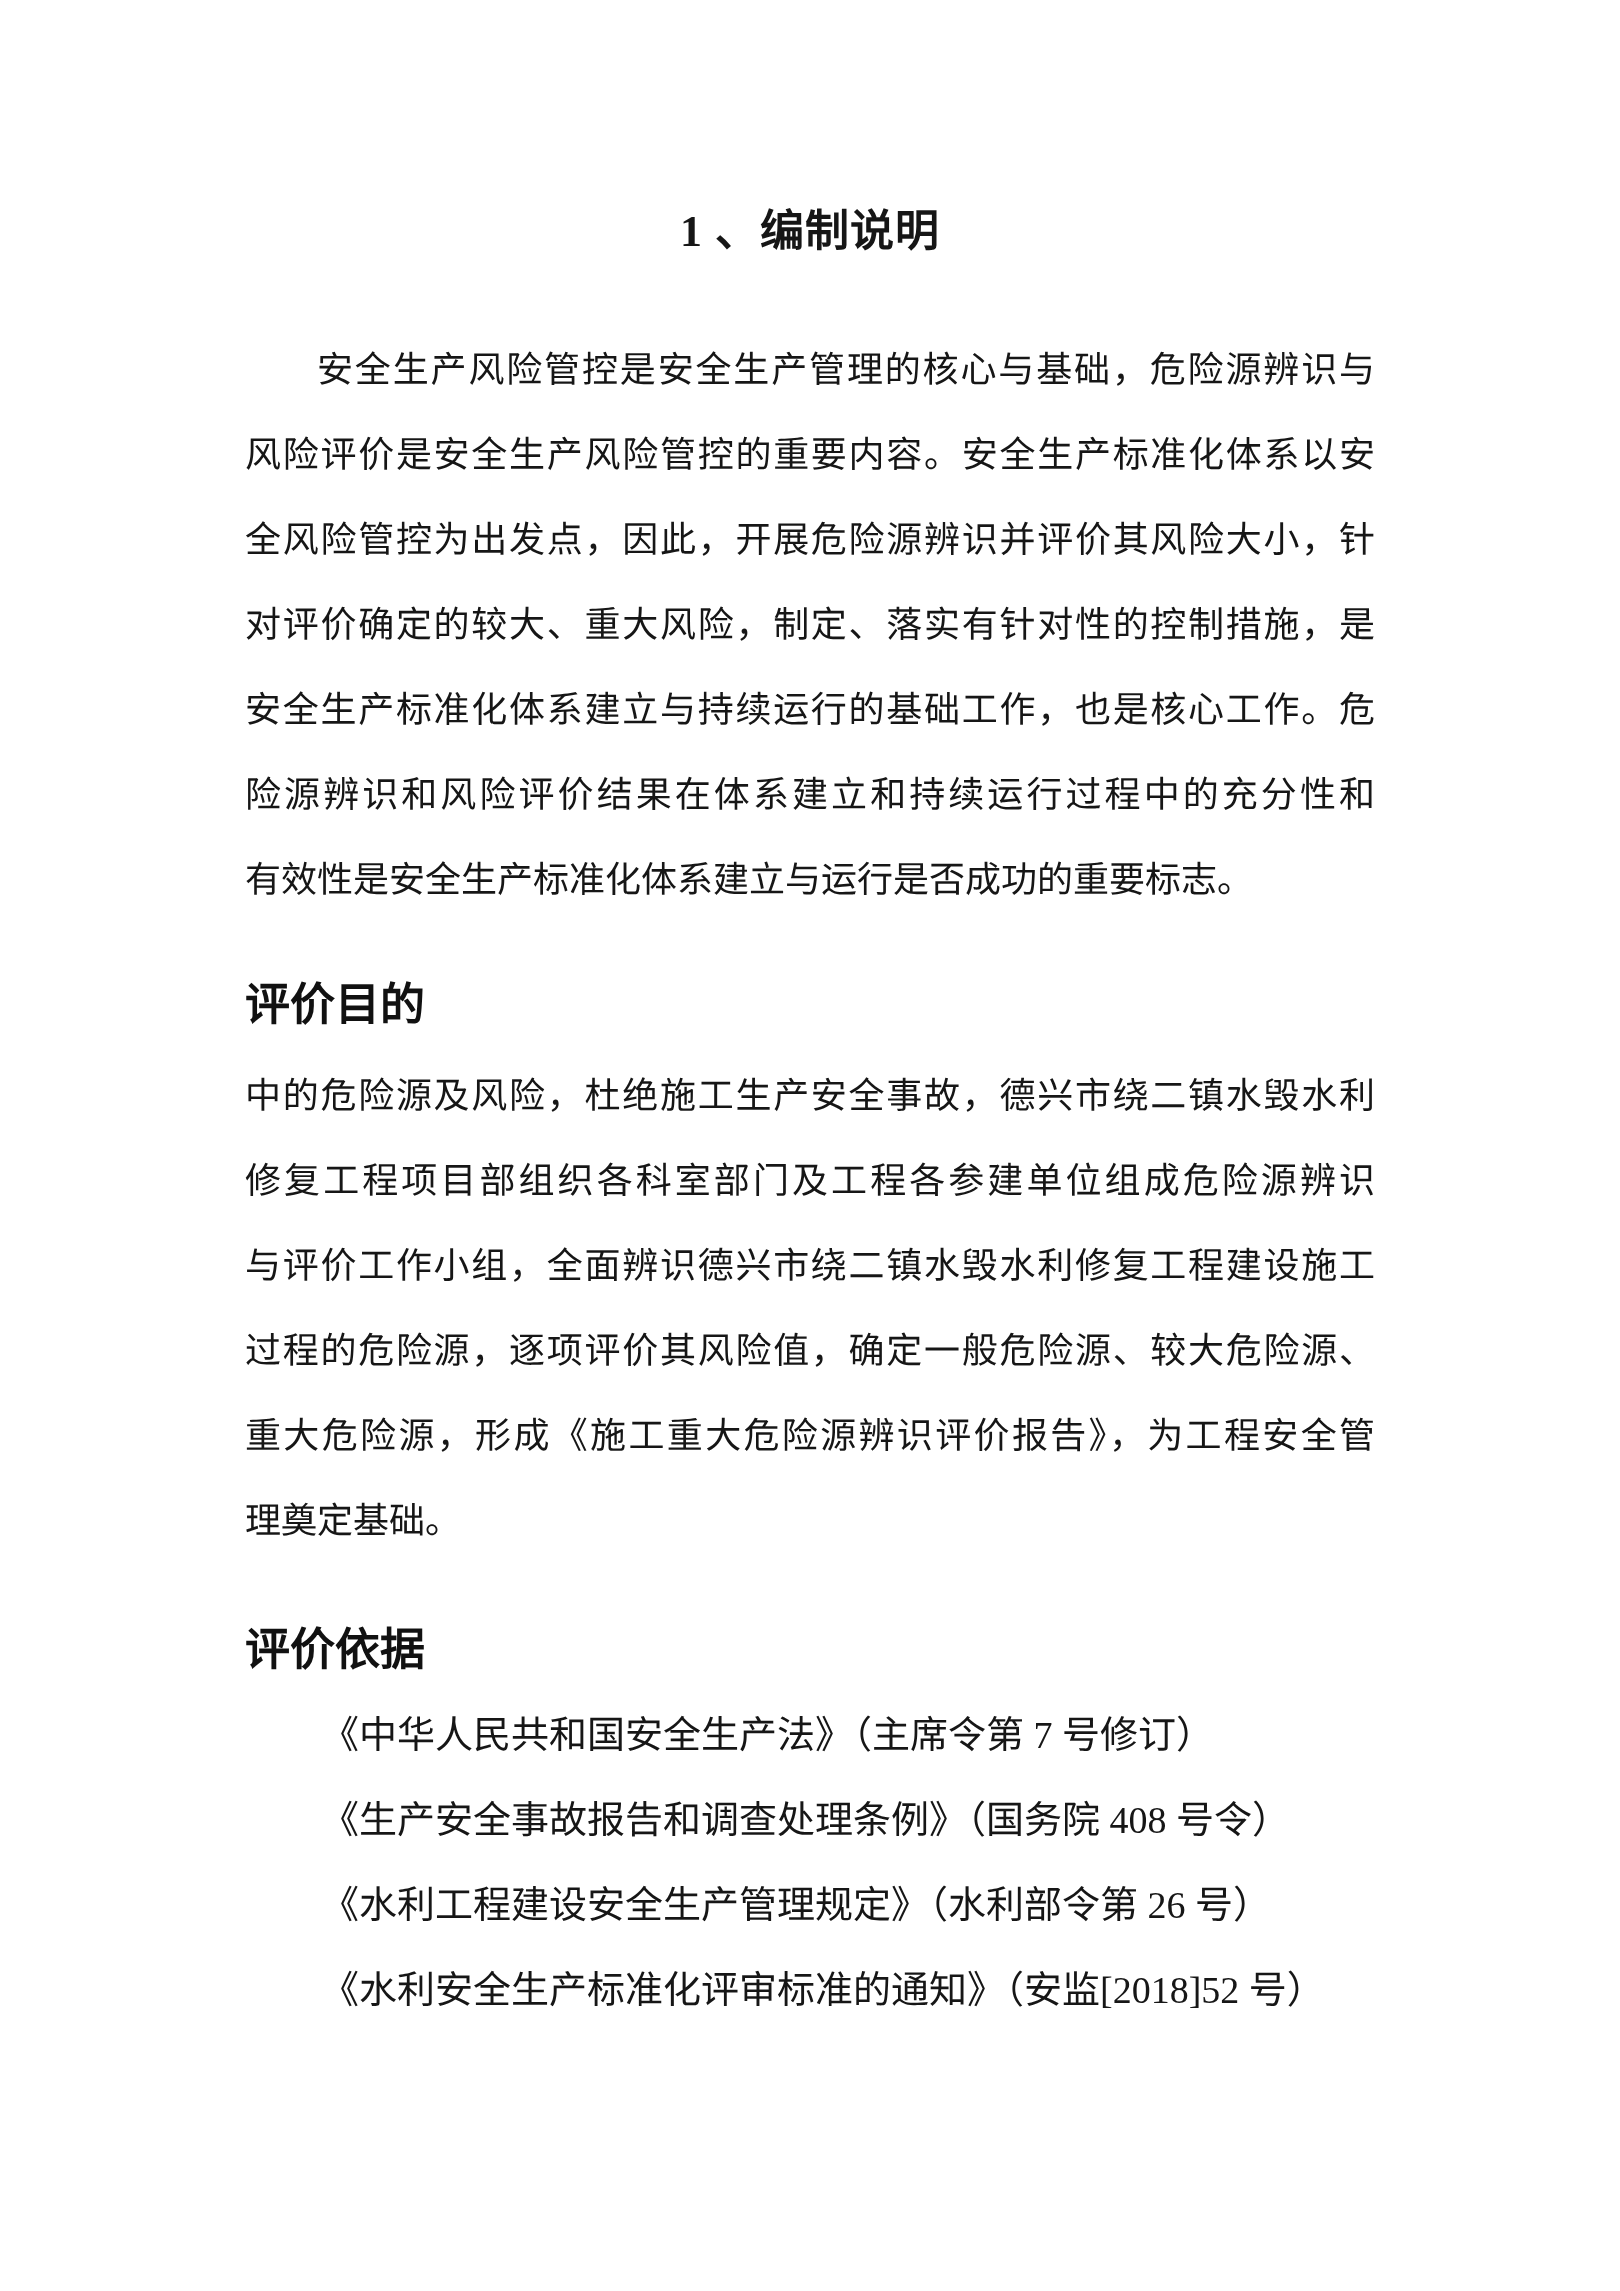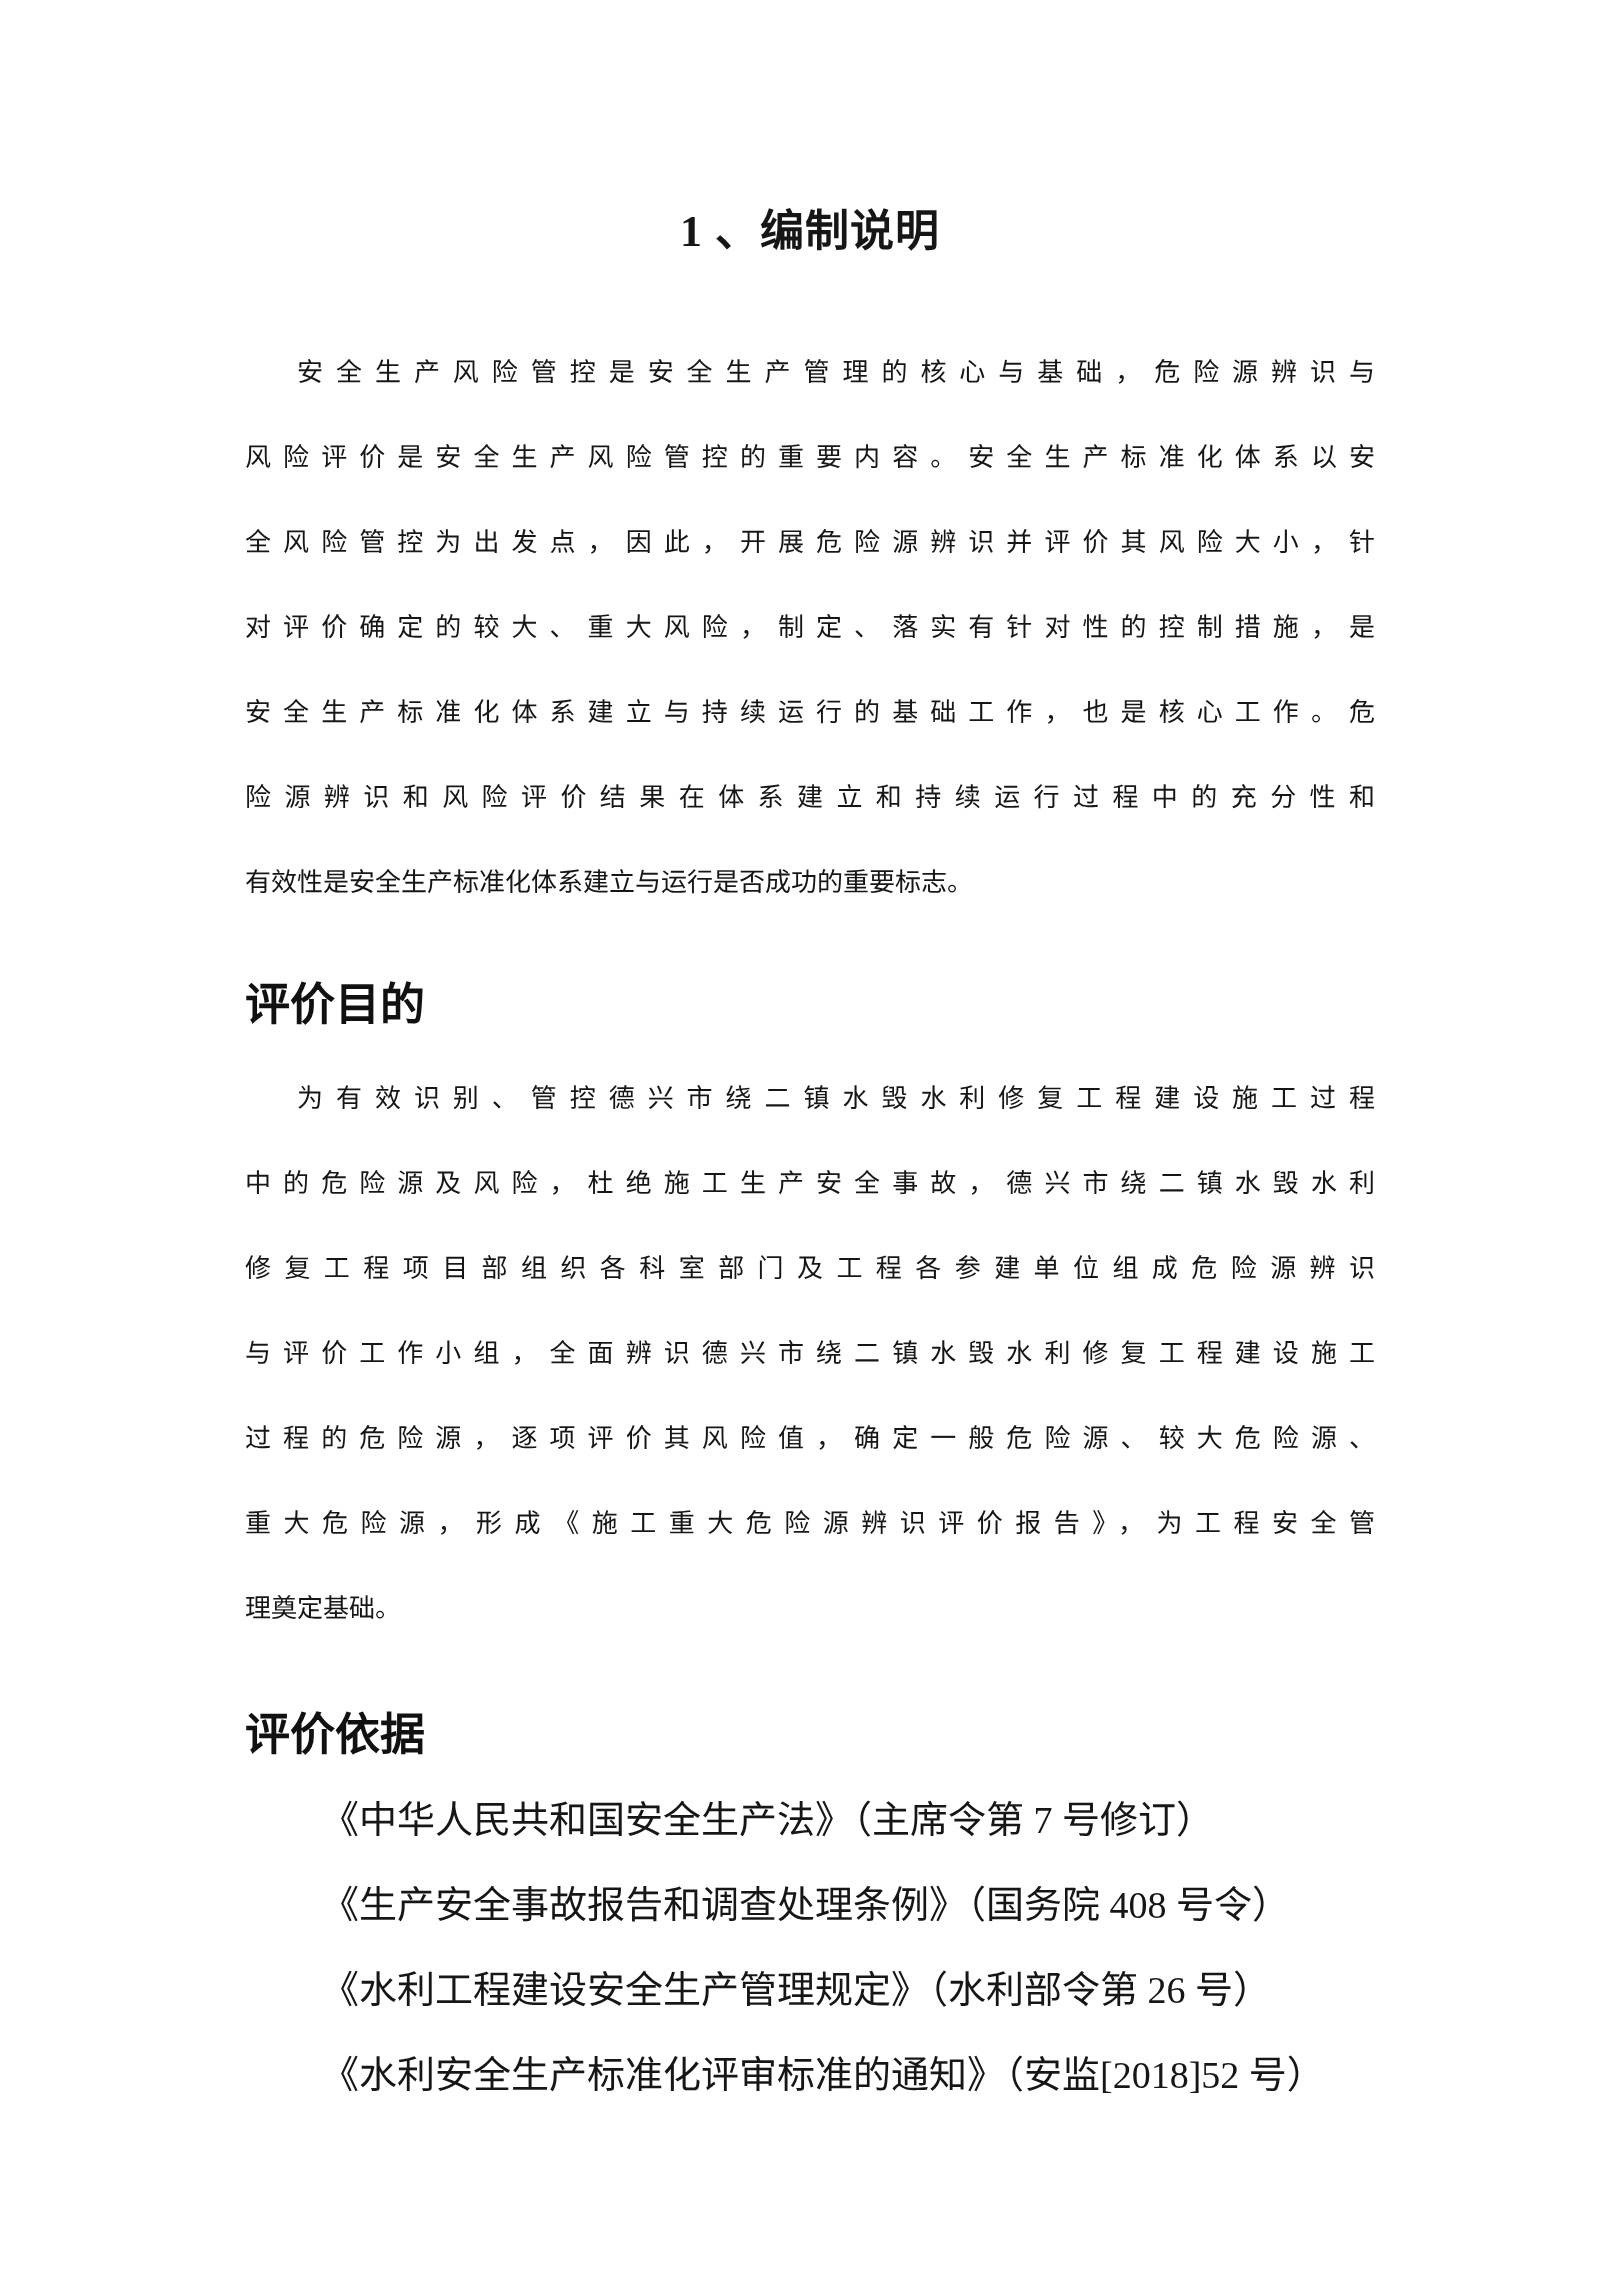--- a/index.html
+++ b/index.html
@@ -23,22 +23,23 @@
     margin: 0;
     padding-top: 192px;
     font-size: 44px;
     line-height: 71px;
     font-weight: bold;
     text-align: center;
     letter-spacing: 1px;
     font-family: "Liberation Serif", "DejaVu Serif", serif;
   }
   .para {
-    font-size: 26px;
+    font-size: 36px;
     line-height: 85px;
+    font-family: Liberation Mono, monospace;
   }
   .para .line {
     text-align: justify;
     text-align-last: justify;
     text-justify: inter-character;
     white-space: nowrap;
   }
   .para .line.first { text-indent: 2em; }
   .para .line.last  { text-align-last: left; white-space: normal; }
   .intro   { margin-top: 63px; }
@@ -77,21 +78,20 @@
       <div class="line">全风险管控为出发点，因此，开展危险源辨识并评价其风险大小，针</div>
       <div class="line">对评价确定的较大、重大风险，制定、落实有针对性的控制措施，是</div>
       <div class="line">安全生产标准化体系建立与持续运行的基础工作，也是核心工作。危</div>
       <div class="line">险源辨识和风险评价结果在体系建立和持续运行过程中的充分性和</div>
       <div class="line last">有效性是安全生产标准化体系建立与运行是否成功的重要标志。</div>
     </div>
 
   <h2 class="h2 h-purpose">评价目的</h2>
 
   <div class="para purpose-para">
-      <div class="line first">为有效识别、管控德兴市绕二镇水毁水利修复工程建设施工过程</div>
       <div class="line">中的危险源及风险，杜绝施工生产安全事故，德兴市绕二镇水毁水利</div>
       <div class="line">修复工程项目部组织各科室部门及工程各参建单位组成危险源辨识</div>
       <div class="line">与评价工作小组，全面辨识德兴市绕二镇水毁水利修复工程建设施工</div>
       <div class="line">过程的危险源，逐项评价其风险值，确定一般危险源、较大危险源、</div>
       <div class="line">重大危险源，形成《施工重大危险源辨识评价报告》，为工程安全管</div>
       <div class="line last">理奠定基础。</div>
     </div>
 
   <h2 class="h2 h-basis">评价依据</h2>
 

